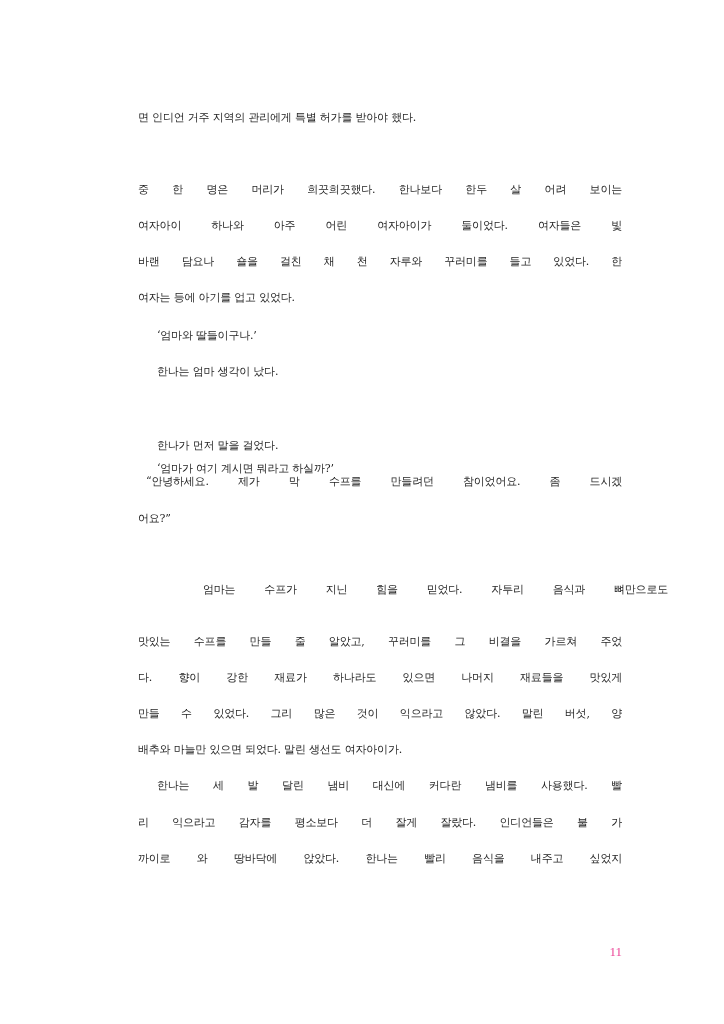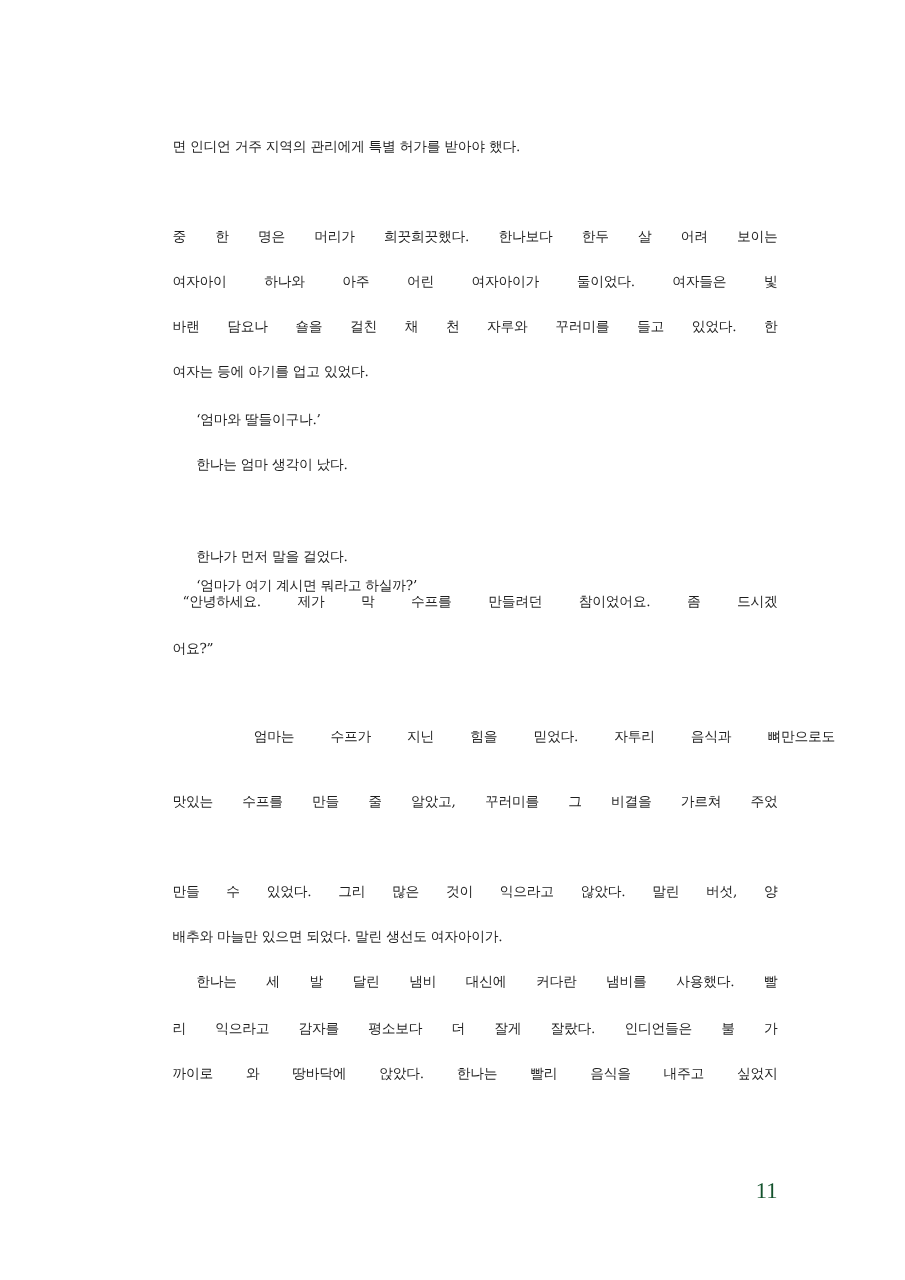--- a/index.html
+++ b/index.html
@@ -45,23 +45,23 @@
     .line.quote-indent {
       left: 146px;
       width: 476px;
     }
     .page-number {
       position: absolute;
       left: 600px;
       top: 942px;
       width: 22px;
       text-align: right;
-      font-size: 18px;
+      font-size: 13px;
       line-height: 20px;
-      color: #14532d;
+      color: #ec4899;
       font-family: "Liberation Serif", "DejaVu Serif", serif;
     }
   </style>
 </head>
 <body>
 
 <div class="page">
 
   <div class="line last" style="top:100px;">면 인디언 거주 지역의 관리에게 특별 허가를 받아야 했다.</div>
   <div class="line" style="top:172px;">중 한 명은 머리가 희끗희끗했다. 한나보다 한두 살 어려 보이는</div>
@@ -70,20 +70,21 @@
   <div class="line last" style="top:280px;">여자는 등에 아기를 업고 있었다.</div>
   <div class="line indent last" style="top:318px;">‘엄마와 딸들이구나.’</div>
   <div class="line indent last" style="top:354px;">한나는 엄마 생각이 났다.</div>
   <div class="line indent last" style="top:410px;margin-top:41px;">‘엄마가 여기 계시면 뭐라고 하실까?’</div>
   <div class="line indent last" style="top:428px;">한나가 먼저 말을 걸었다.</div>
   <div class="line quote-indent" style="top:464px;">“안녕하세요. 제가 막 수프를 만들려던 참이었어요. 좀 드시겠</div>
   <div class="line last" style="top:501px;">어요?”</div>
 
   <div class="line indent" style="top:572px;margin-left:46px;">엄마는 수프가 지닌 힘을 믿었다. 자투리 음식과 뼈만으로도</div>
   <div class="line" style="top:624px;">맛있는 수프를 만들 줄 알았고, 꾸러미를 그 비결을 가르쳐 주었</div>
+  <div class="line" style="top:660px;">다. 향이 강한 재료가 하나라도 있으면 나머지 재료들을 맛있게</div>
   <div class="line" style="top:696px;">만들 수 있었다. 그리 많은 것이 익으라고 않았다. 말린 버섯, 양</div>
   <div class="line last" style="top:732px;">배추와 마늘만 있으면 되었다. 말린 생선도 여자아이가.</div>
   <div class="line indent" style="top:768px;">한나는 세 발 달린 냄비 대신에 커다란 냄비를 사용했다. 빨</div>
   <div class="line" style="top:805px;">리 익으라고 감자를 평소보다 더 잘게 잘랐다. 인디언들은 불 가</div>
   <div class="line" style="top:841px;">까이로 와 땅바닥에 앉았다. 한나는 빨리 음식을 내주고 싶었지</div>
 
   <div class="page-number">11</div>
 </div>
 
 </body></html>

